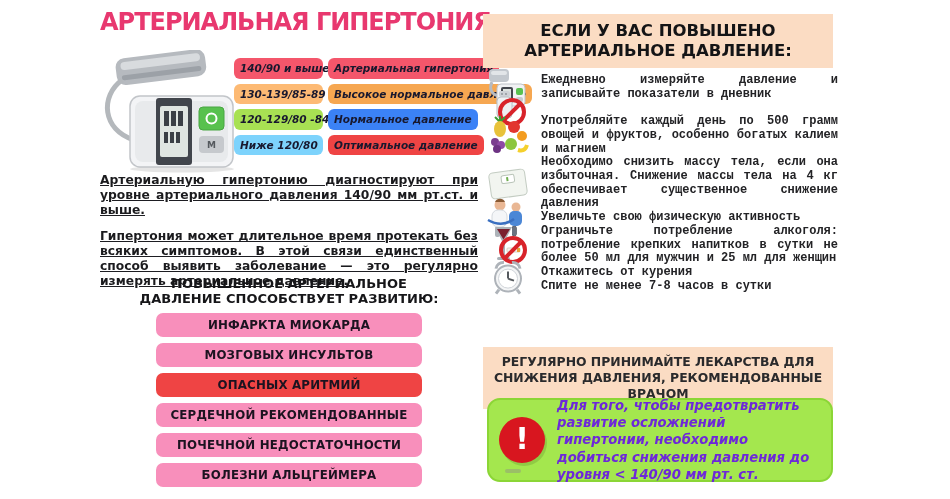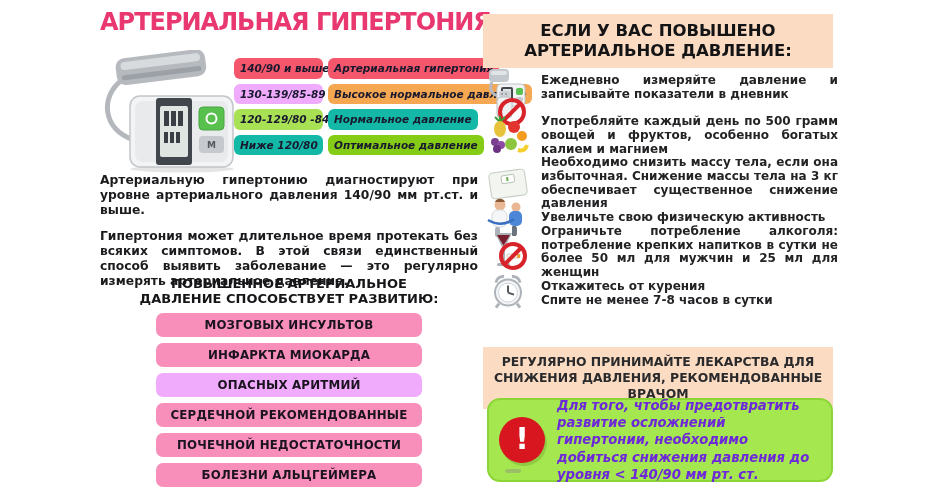--- a/index.html
+++ b/index.html
@@ -19,42 +19,42 @@
 
   .bp-table { position:absolute; left:134px; top:58px; width:244px; display:flex; flex-direction:column; gap:5px; }
   .bp-row { display:flex; gap:5px; }
   .bp-cell {
     border-radius:6px; font-size:10.5px; font-weight:bold; font-style:italic;
     color:#18182e; padding:5px 6px 4px 6px; line-height:1.1; white-space:nowrap;
   }
   .bp-cell.range { width:89px; text-align:center; flex:none; }
   .bp-cell.label { flex:1; text-align:left; }
 
-  .paras { position:absolute; top:173px; left:0; width:100%; }
+  .paras { position:absolute; top:173px; left:0; width:100%;text-decoration:underline; }
   .para {
     margin:0 0 12px 0; font-size:12.3px; font-weight:bold; line-height:1.2;
     text-align:justify; color:#1b1b1e;
   }
   .risk-header {
     position:absolute; top:276px; left:28px; width:322px; text-align:center;
     font-size:13px; font-weight:bold; line-height:1.18; color:#161619;
   }
   .risk-list { position:absolute; top:313px; left:56px; width:266px; display:flex; flex-direction:column; gap:6px; }
   .risk-item {
     height:24px; border-radius:7px; display:flex; align-items:center; justify-content:center;
     font-size:11.8px; font-weight:bold; color:#1c1320; letter-spacing:0.2px;
   }
 
   
   .right-col { position:absolute; left:483px; top:0; width:355px; height:479px; }
   .right-title {
     position:absolute; top:14px; left:0; width:350px; padding:7px 30px;
     text-align:center; font-size:16.5px; font-weight:bold; line-height:1.22; color:#141416;
   }
-  .advice-list { position:absolute; top:74px; left:0; width:355px; display:flex; flex-direction:column; gap:0; }
+  .advice-list { position:absolute; top:74px; left:0; width:355px; display:flex; flex-direction:column; gap:0;font-family:Liberation Mono, monospace; }
   .advice-item { position:relative; padding-left:58px; min-height:14px; display:flex; align-items:center; }
   .advice-icon {
     position:absolute; left:2px; top:50%; transform:translateY(-50%);
     width:46px; display:flex; justify-content:center; align-items:center;
   }
   .advice-icon.icon-raise { transform:translateY(-76%); }
   .advice-text {
     flex:1; font-size:12px; font-weight:bold; line-height:1.14; text-align:justify; color:#232326;
   }
   .med-note {
@@ -113,44 +113,44 @@
         <text x="113.5" y="98" font-size="9" font-weight="bold" fill="#55595e" text-anchor="middle">M</text>
       </svg>
     </div>
 
     <div class="bp-table">
       <div class="bp-row">
         <div class="bp-cell range" style="background: rgb(244, 86, 107);">140/90 и выше</div>
         <div class="bp-cell label" style="background: rgb(244, 86, 107);">Артериальная гипертония</div>
       </div>
       <div class="bp-row">
-        <div class="bp-cell range" style="background: #f0abfc;">130-139/85-89</div>
+        <div class="bp-cell range" style="background: #fdba74;">130-139/85-89</div>
         <div class="bp-cell label" style="background: rgb(246, 167, 81);">Высокое нормальное давление</div>
       </div>
       <div class="bp-row">
         <div class="bp-cell range" style="background: rgb(168, 225, 83);">120-129/80 -84</div>
-        <div class="bp-cell label" style="background: #14b8a6;">Нормальное давление</div>
-      </div>
-      <div class="bp-row">
-        <div class="bp-cell range" style="background: #14b8a6;">Ниже 120/80</div>
-        <div class="bp-cell label" style="background: #84cc16;">Оптимальное давление</div>
+        <div class="bp-cell label" style="background: #3b82f6;">Нормальное давление</div>
+      </div>
+      <div class="bp-row">
+        <div class="bp-cell range" style="background: #7dd3fc;">Ниже 120/80</div>
+        <div class="bp-cell label" style="background: #ef4444;">Оптимальное давление</div>
       </div>
     </div>
 
     <div class="paras">
       <p class="para">Артериальную гипертонию диагностируют при уровне артериального давления 140/90 мм рт.ст. и выше.</p>
       <p class="para">Гипертония может длительное время протекать без всяких симптомов. В этой связи единственный способ выявить заболевание — это регулярно измерять артериальное давление.</p>
     </div>
 
     <div class="risk-header">ПОВЫШЕННОЕ АРТЕРИАЛЬНОЕ ДАВЛЕНИЕ СПОСОБСТВУЕТ РАЗВИТИЮ:</div>
 
     <div class="risk-list">
+      <div class="risk-item" style="background: rgb(248, 143, 187);">ИНФАРКТА МИОКАРДА</div>
       <div class="risk-item" style="background: rgb(248, 143, 187);">МОЗГОВЫХ ИНСУЛЬТОВ</div>
-      <div class="risk-item" style="background: rgb(248, 143, 187);">ИНФАРКТА МИОКАРДА</div>
-      <div class="risk-item" style="background: #f0abfc;">ОПАСНЫХ АРИТМИЙ</div>
+      <div class="risk-item" style="background: #ef4444;">ОПАСНЫХ АРИТМИЙ</div>
       <div class="risk-item" style="background: rgb(248, 143, 187);">СЕРДЕЧНОЙ РЕКОМЕНДОВАННЫЕ</div>
       <div class="risk-item" style="background: rgb(248, 143, 187);">ПОЧЕЧНОЙ НЕДОСТАТОЧНОСТИ</div>
       <div class="risk-item" style="background: rgb(248, 143, 187);">БОЛЕЗНИ АЛЬЦГЕЙМЕРА</div>
     </div>
   </section>
 
   <section class="right-col">
     <div class="right-title" style="background: rgb(251, 220, 195);">ЕСЛИ У ВАС ПОВЫШЕНО АРТЕРИАЛЬНОЕ ДАВЛЕНИЕ:</div>
 
     <div class="advice-list">
@@ -202,21 +202,21 @@
       </div>
 
       <div class="advice-item">
         <div class="advice-icon">
           <svg width="44" height="38" viewBox="0 0 44 38">
             <rect x="4" y="6" width="36" height="26" rx="4" fill="#f2f5f0" stroke="#c3ccc2" transform="rotate(-8 22 19)"></rect>
             <rect x="16" y="10" width="13" height="8" rx="2" fill="#ffffff" stroke="#b9c4b8" transform="rotate(-8 22 19)"></rect>
             <line x1="22" y1="12" x2="22" y2="16" stroke="#6fae4e" stroke-width="2" transform="rotate(-8 22 19)"></line>
           </svg>
         </div>
-        <div class="advice-text">Необходимо снизить массу тела, если она избыточная. Снижение массы тела на 3 кг обеспечивает существенное снижение давления</div>
+        <div class="advice-text">Необходимо снизить массу тела, если она избыточная. Снижение массы тела на 4 кг обеспечивает существенное снижение давления</div>
       </div>
 
       <div class="advice-item">
         <div class="advice-icon">
           <svg width="44" height="44" viewBox="0 0 44 44">
             <circle cx="14" cy="9" r="5.5" fill="#e9b794"></circle>
             <path d="M9 6 a5.5 5.5 0 0 1 10 0" fill="#8a5a33"></path>
             <circle cx="30" cy="11" r="4.5" fill="#e9b794"></circle>
             <rect x="6" y="14" width="15" height="17" rx="6" fill="#f4f6f8" stroke="#d4d9de"></rect>
             <rect x="23" y="15" width="13" height="15" rx="5" fill="#4b87d6"></rect>

